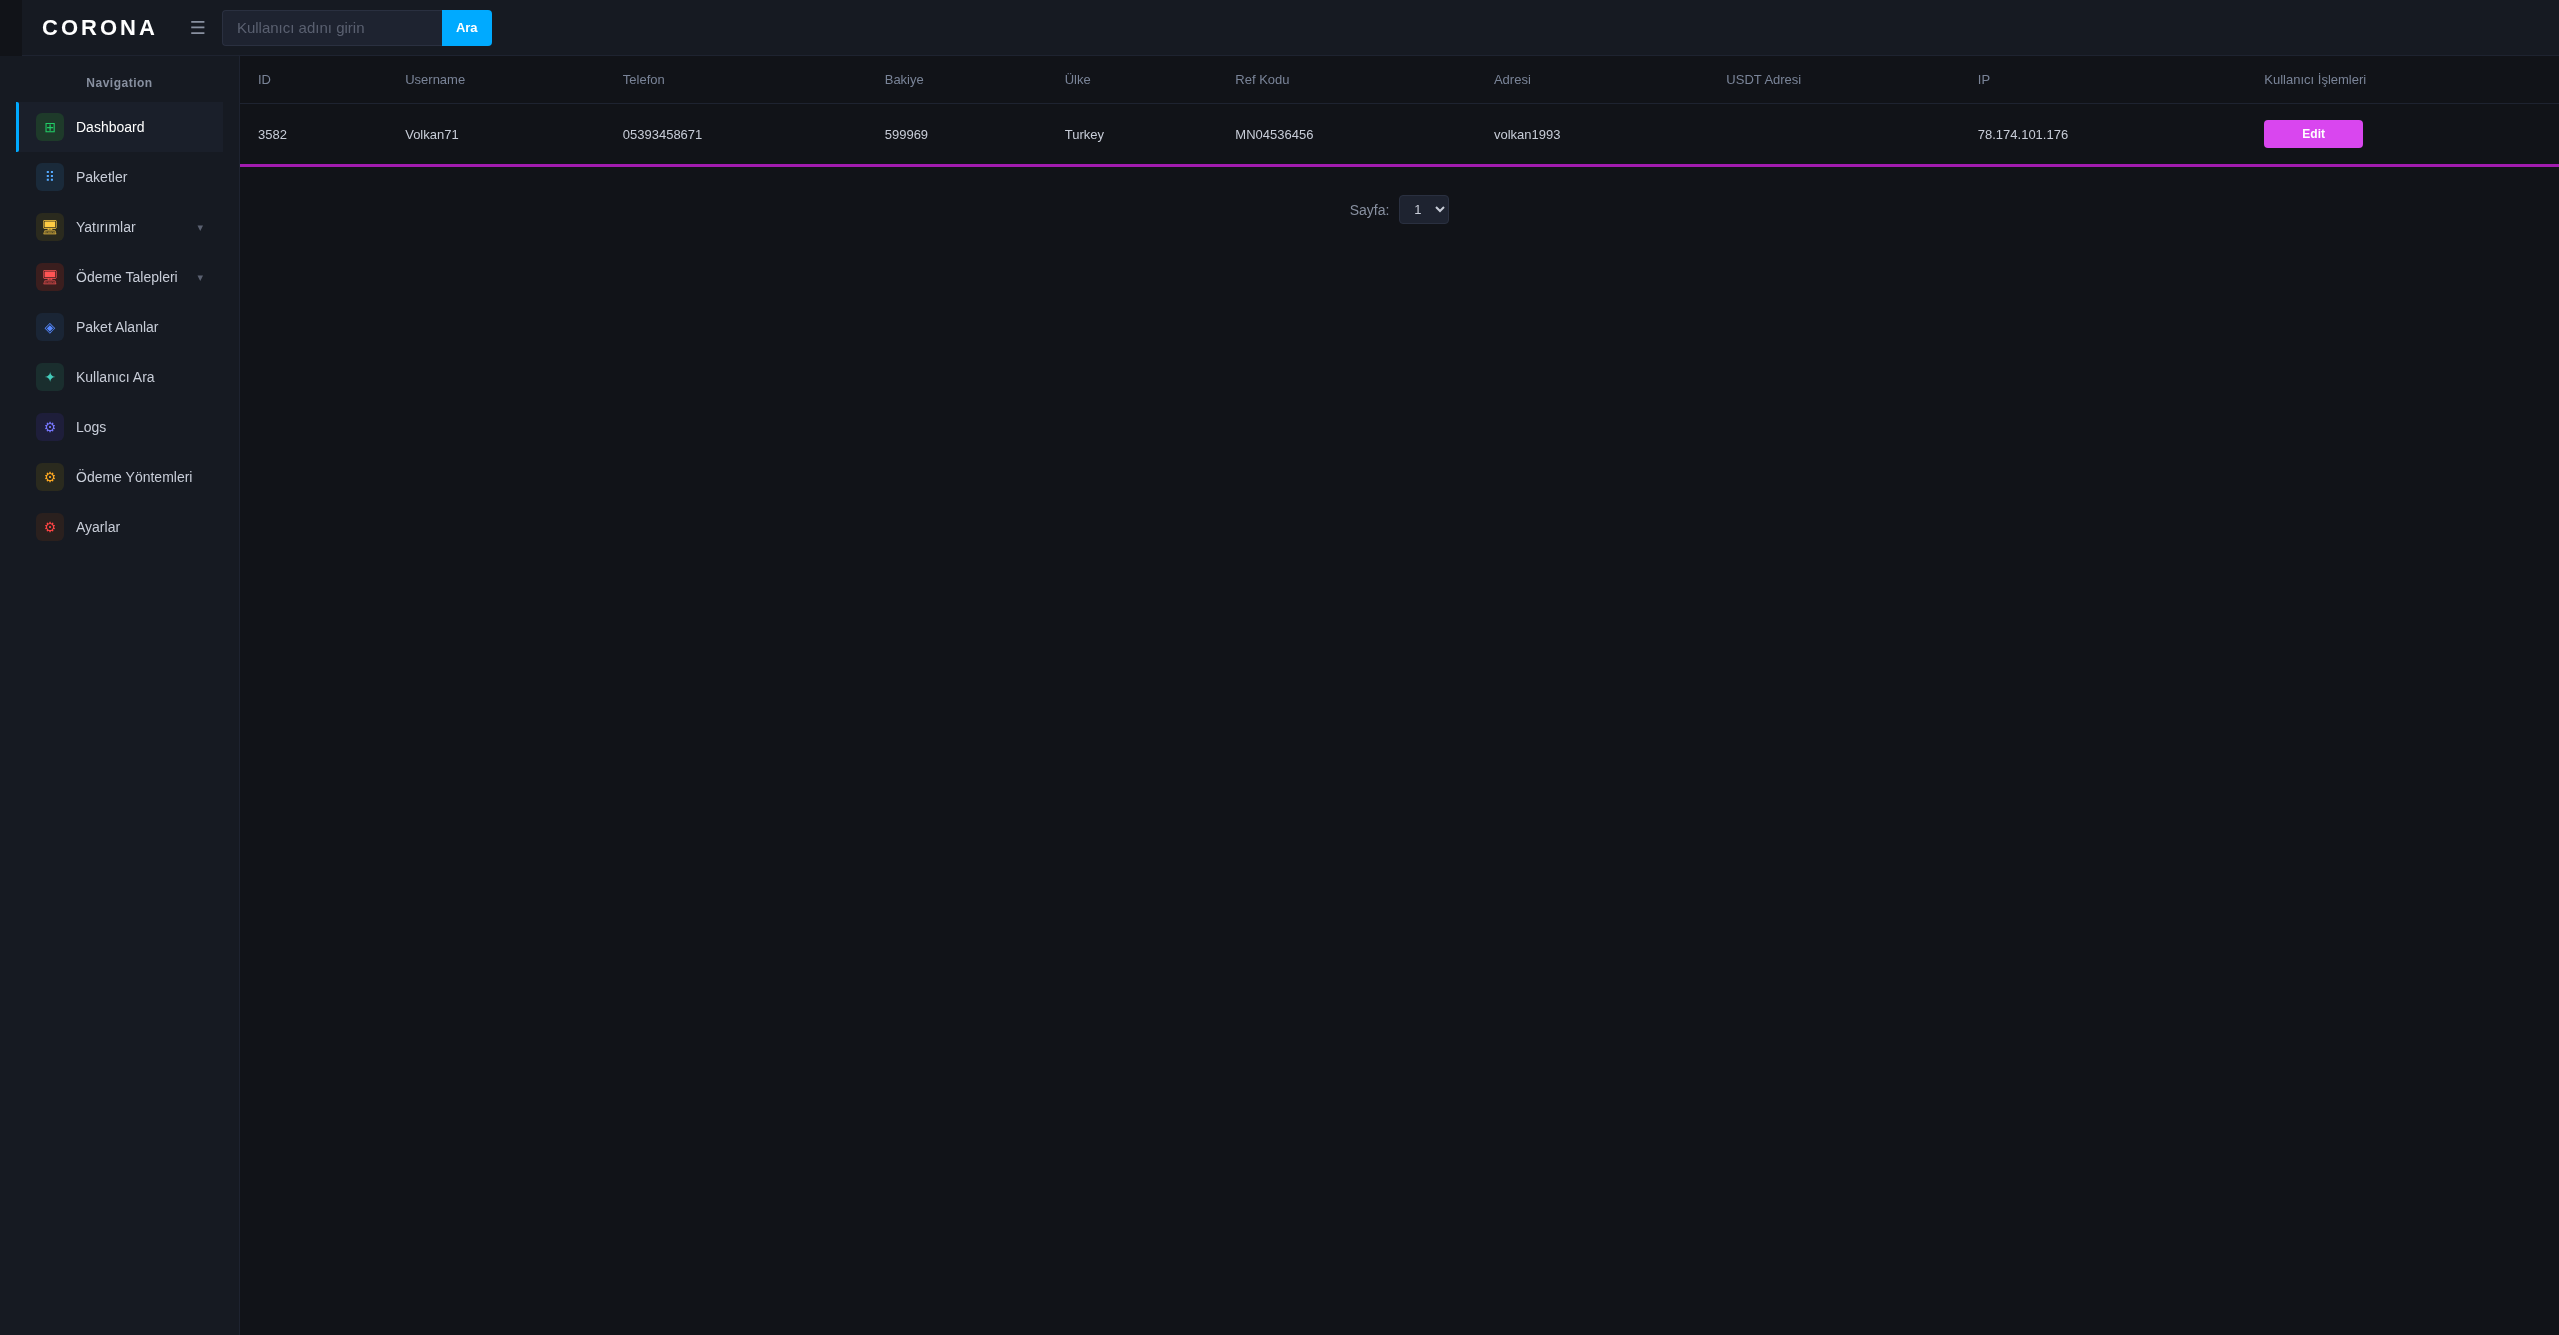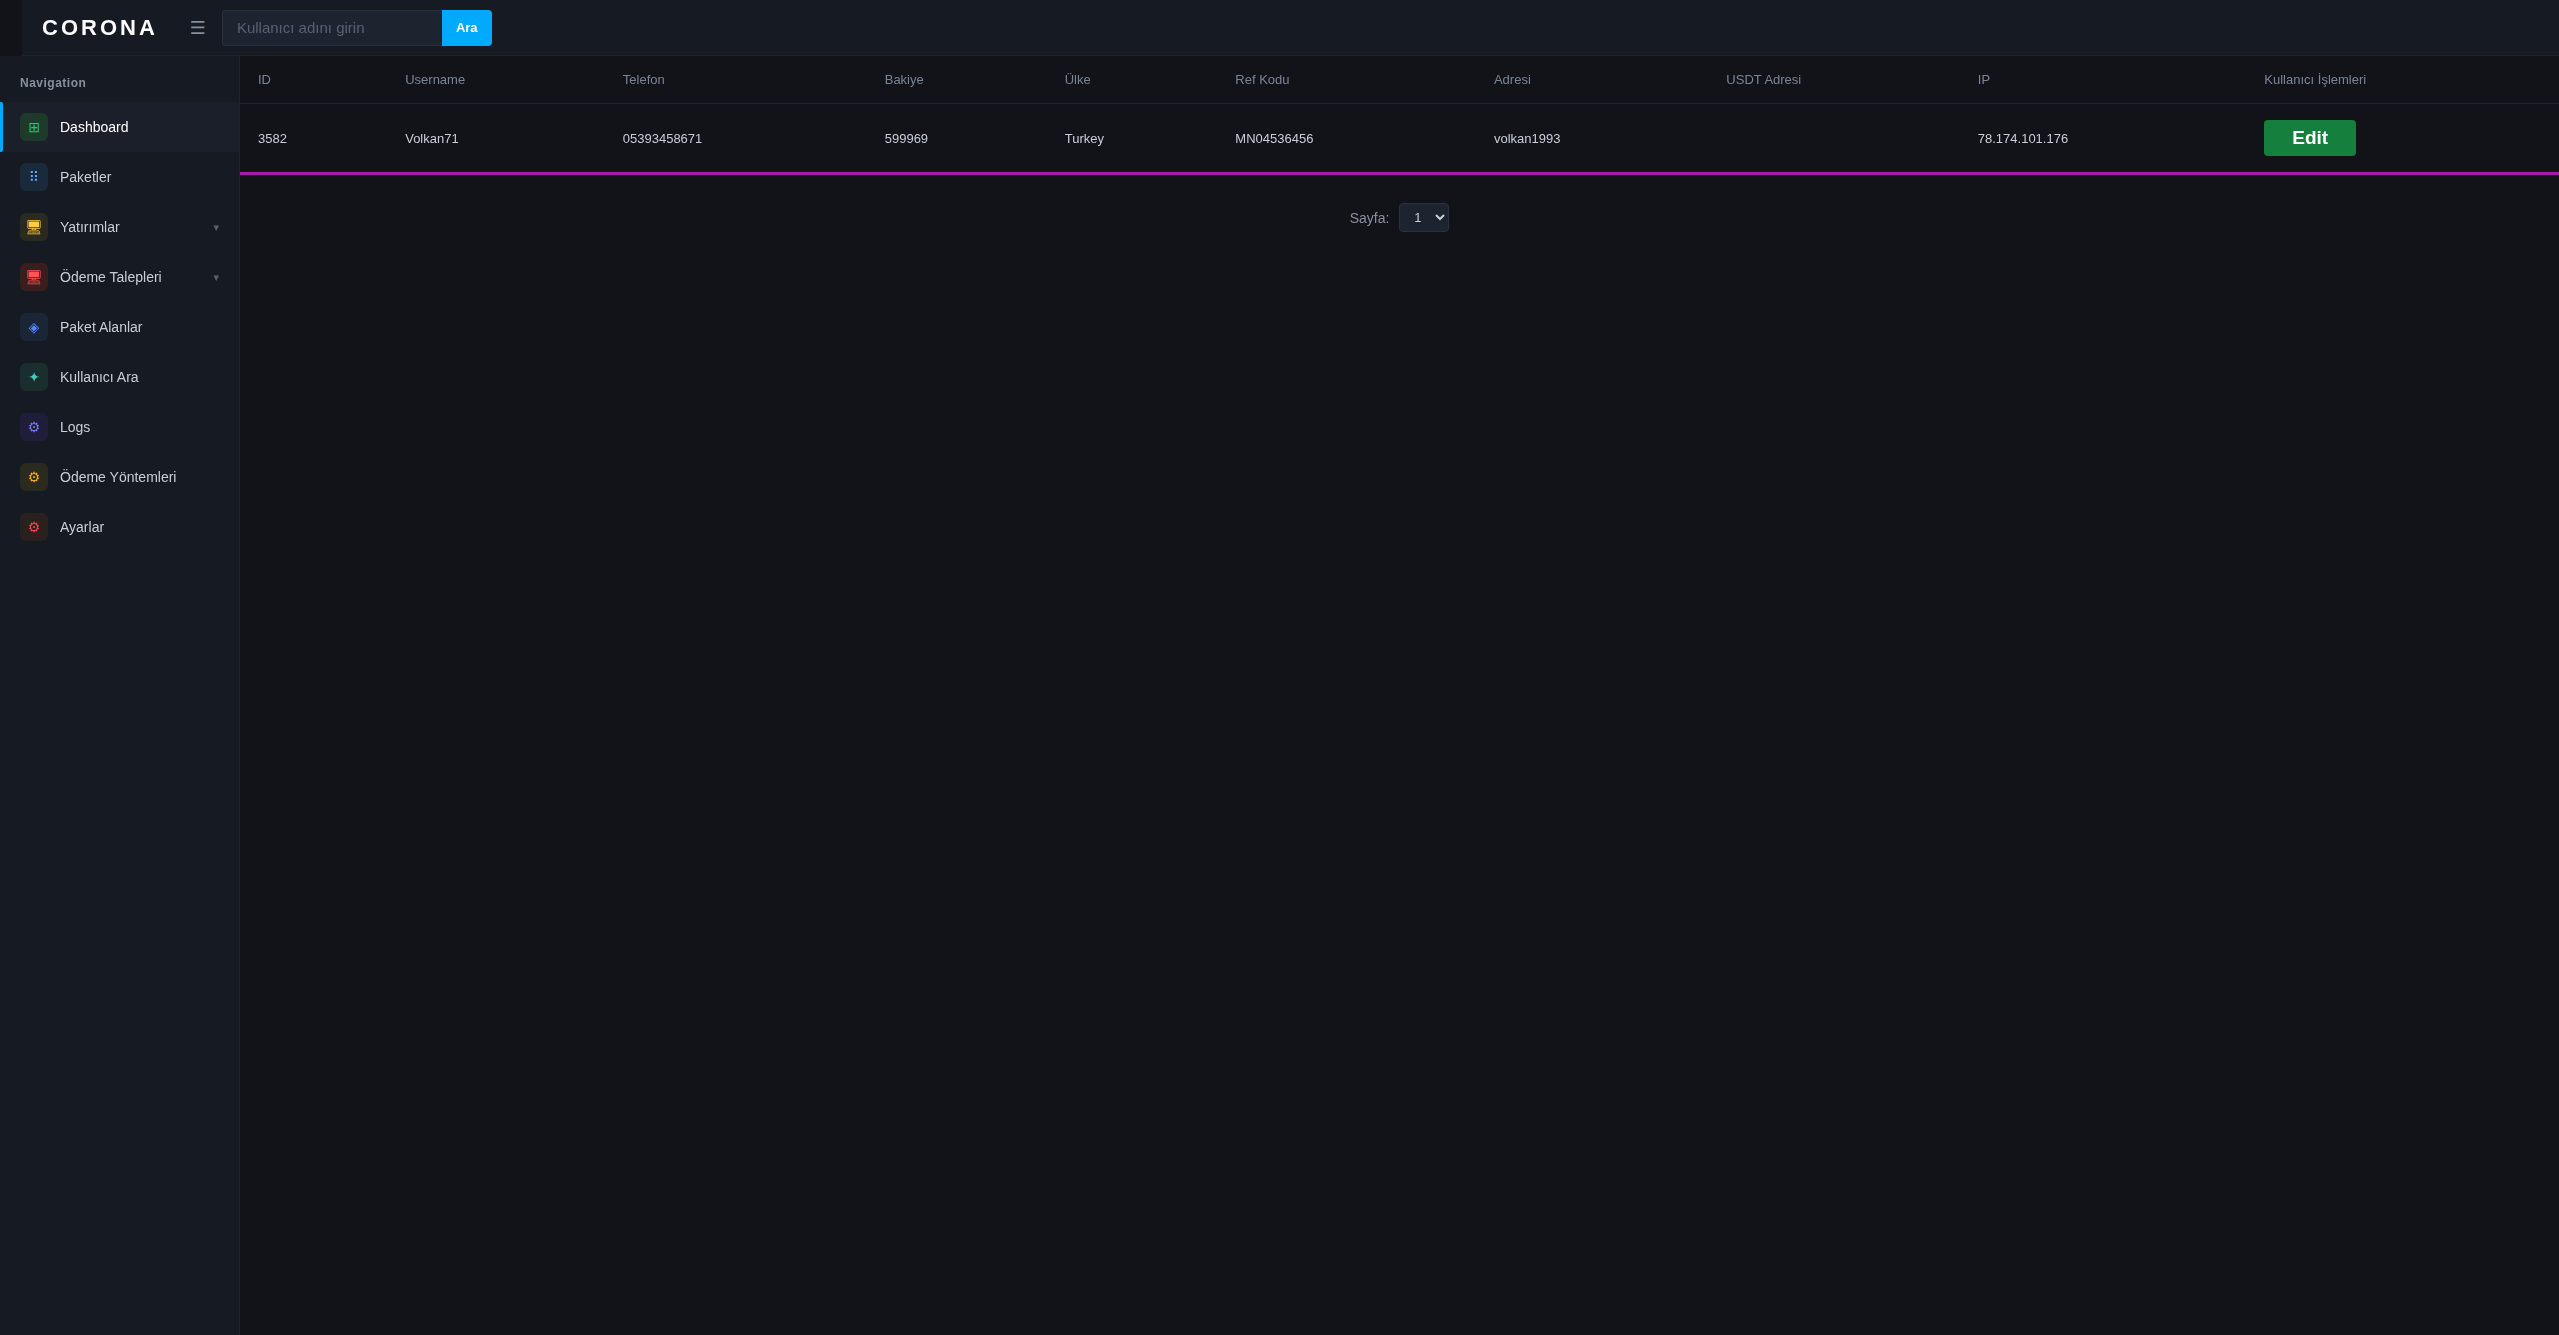--- a/index.html
+++ b/index.html
@@ -69,23 +69,24 @@
     .layout {
       display: flex;
       flex: 1;
     }
 
     
     .sidebar {
       width: 240px;
       background: #161a22;
       min-height: calc(100vh - 56px);
-      padding: 20px 0;
+      padding: 20px 16px;
       border-right: 1px solid #1e2330;
       flex-shrink: 0;
+      text-align: center;
     }
     .sidebar-nav-label {
       color: #8890a0;
       font-size: 12px;
       font-weight: 600;
       text-transform: none;
       padding: 0 20px 12px 20px;
       letter-spacing: 0.5px;
     }
     .sidebar-item {
@@ -161,25 +162,25 @@
     tbody tr {
       border-bottom: 3px solid #a21caf;
     }
     tbody td {
       padding: 16px 18px;
       font-size: 13px;
       color: #c8cdd8;
       white-space: nowrap;
     }
     .edit-btn {
-      background: #15803d;
+      background: #d946ef;
       color: #fff;
       border: none;
-      padding: 7px 28px;
-      font-size: 19px;
+      padding: 7px 38px;
+      font-size: 12px;
       font-weight: 600;
       border-radius: 4px;
       cursor: pointer;
     }
 
     
     .pagination {
       display: flex;
       align-items: center;
       justify-content: center;

